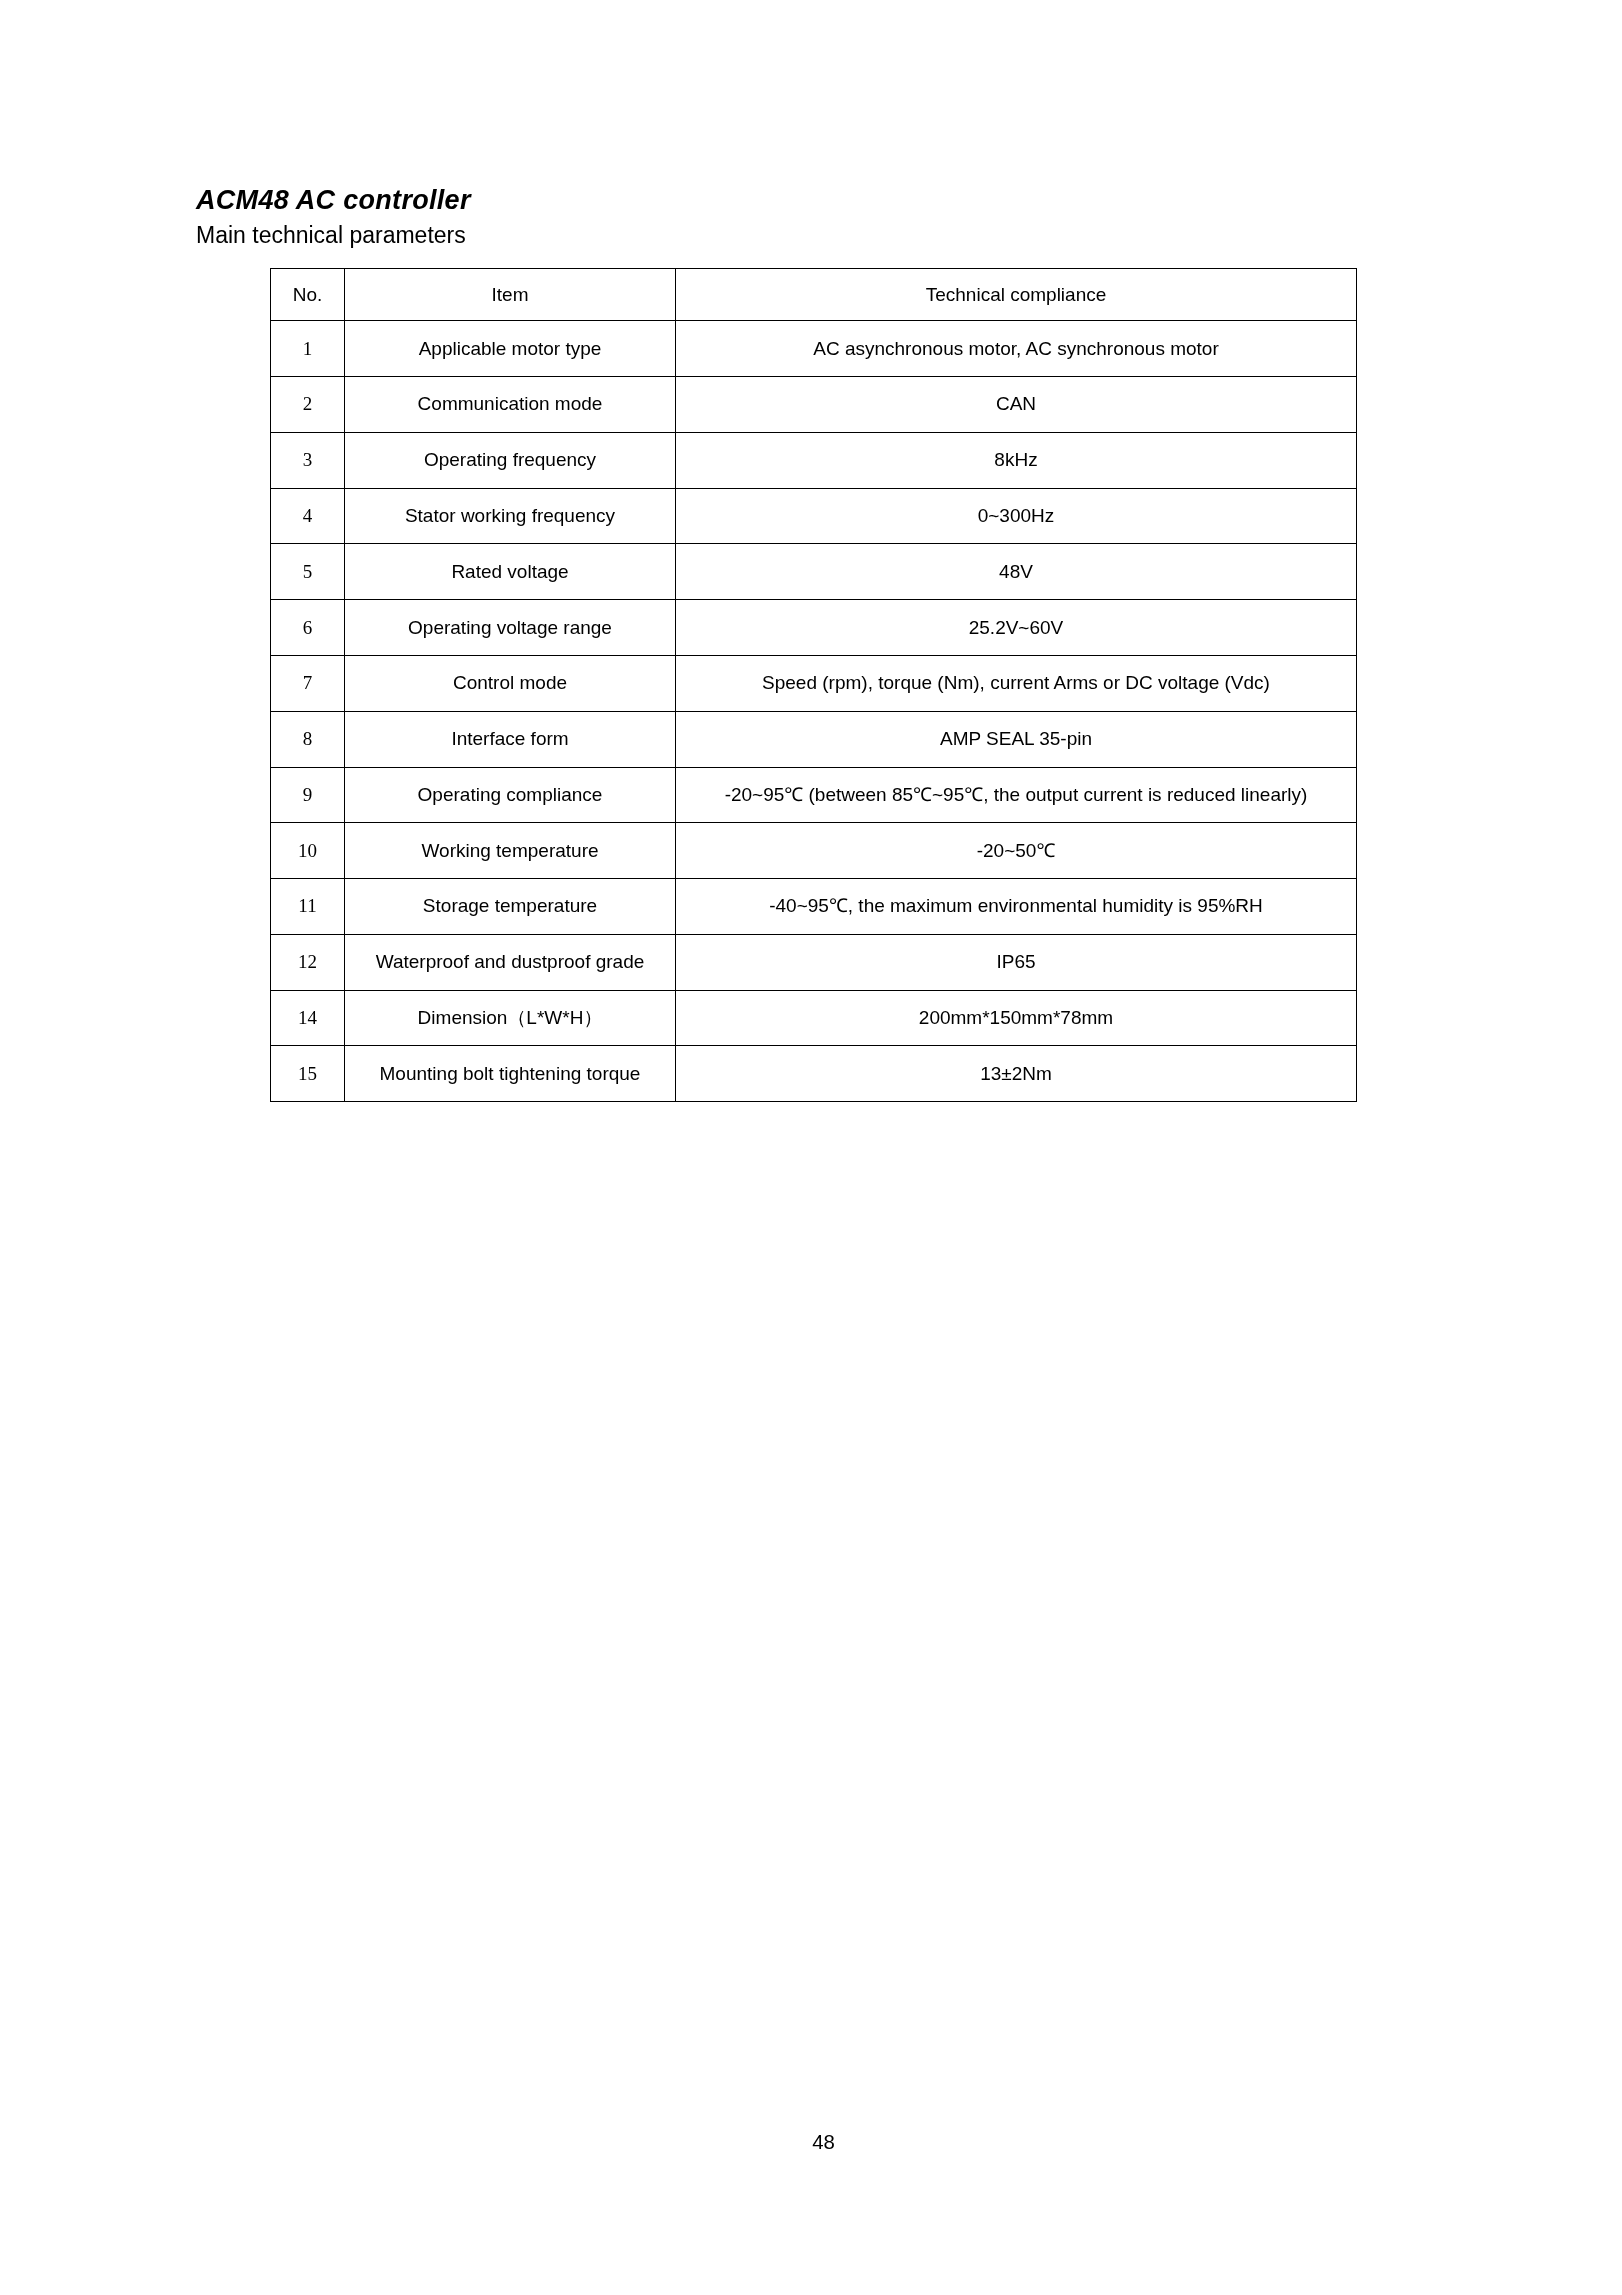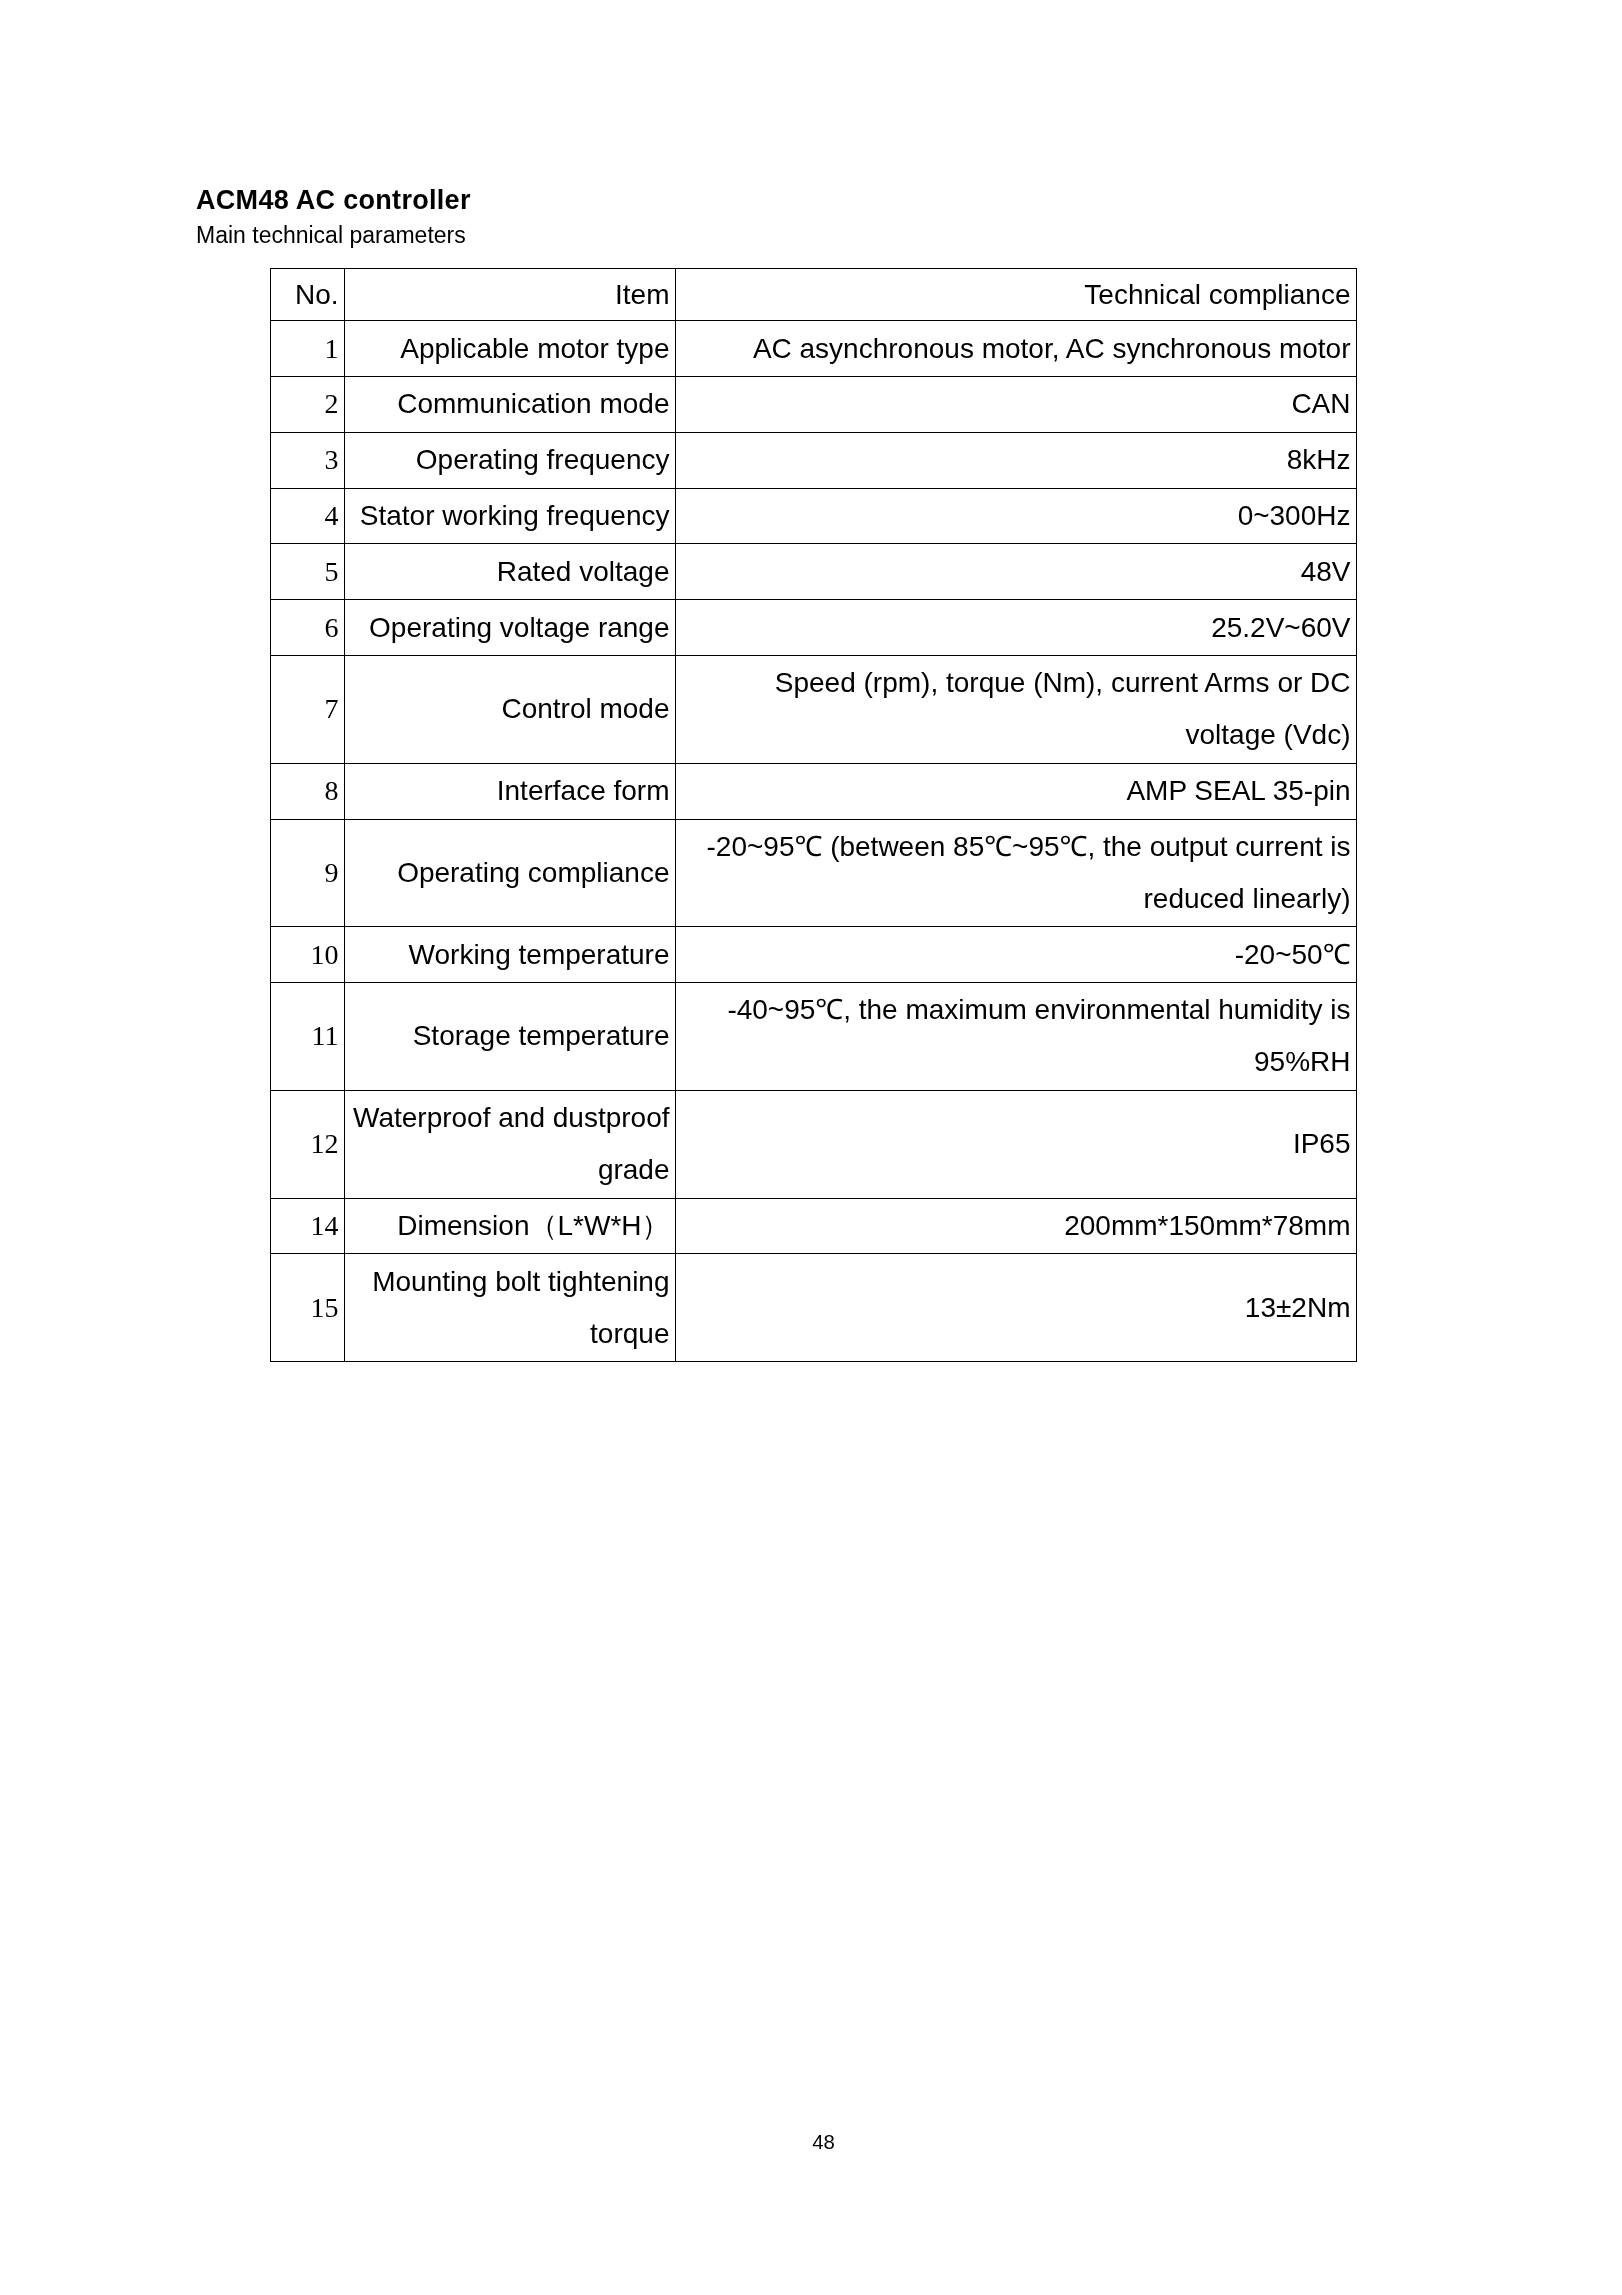--- a/index.html
+++ b/index.html
@@ -17,37 +17,38 @@
   .content {
     position: absolute;
     left: 196px;
     top: 185px;
   }
   .doc-title {
     font-size: 27px;
     font-weight: bold;
     margin: 0 0 5.5px 0;
     letter-spacing: 0.3px;
+    font-style: italic;
   }
   .doc-subtitle {
     font-size: 23px;
     margin: 0 0 19px 0;
   }
   table.params {
     border-collapse: collapse;
     margin-left: 74px;
     table-layout: fixed;
     width: 1086px;
   }
   table.params th,
   table.params td {
     border: 1.4px solid #000000;
-    font-size: 28px;
+    font-size: 19px;
     font-weight: normal;
-    text-align: right;
+    text-align: center;
     vertical-align: middle;
     padding: 1.4px 5.5px;
     line-height: 52px;
     overflow: hidden;
   }
   table.params th {
     line-height: 49px;
   }
   col.col-no { width: 74px; }
   col.col-item { width: 331px; }

